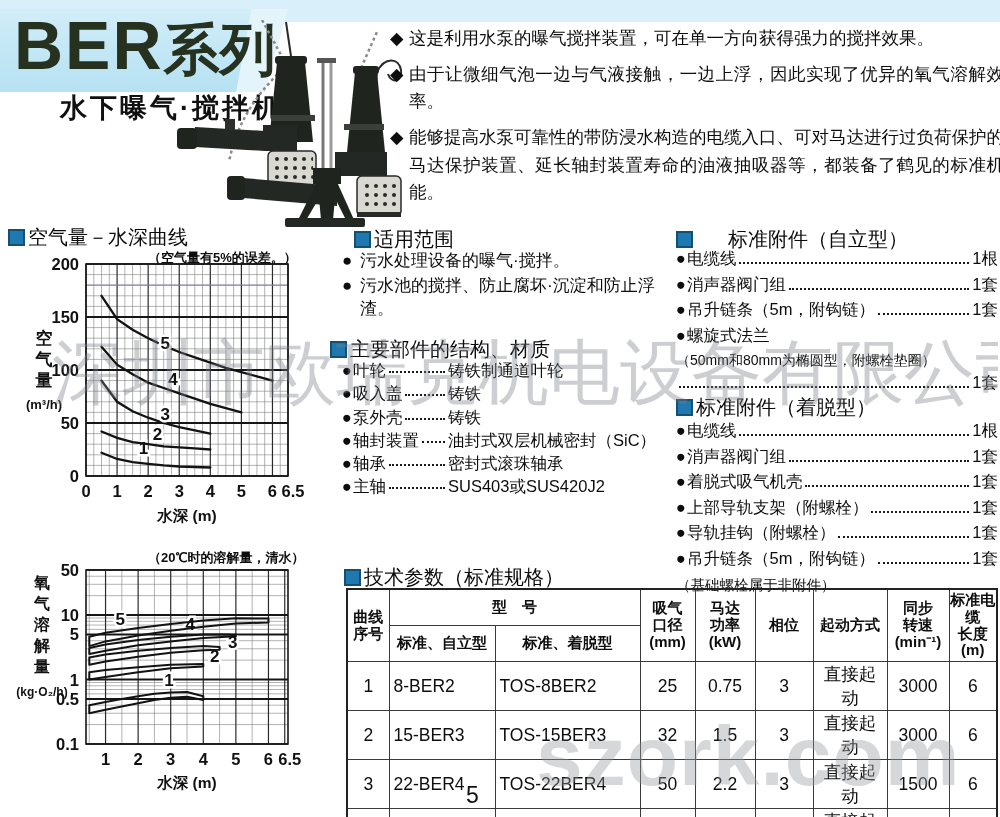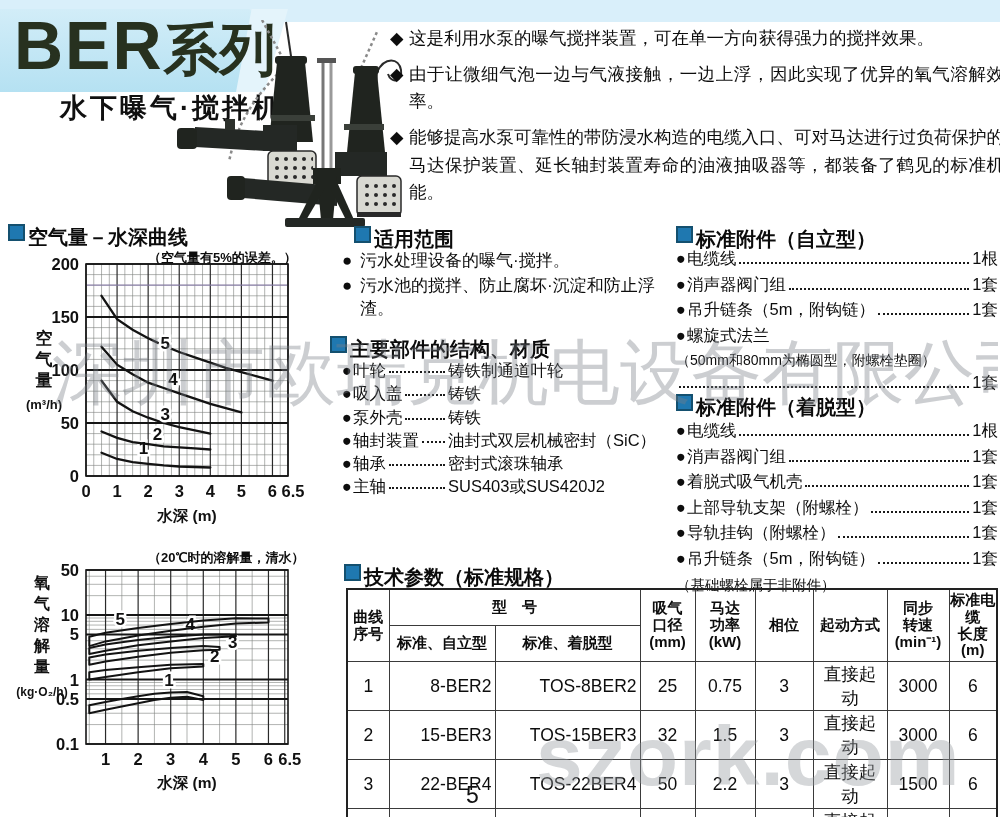--- a/index.html
+++ b/index.html
@@ -15,21 +15,21 @@
           clip-path:polygon(30% 0,100% 0,55% 100%,0 100%);}
   #banner-text{left:14px;top:6px;font-weight:bold;color:var(--titlegreen,#27311f);white-space:nowrap;}
   #banner-text .lat{font-size:68px;letter-spacing:2px;}
   #banner-text .cjk{font-size:56px;}
   #subtitle{left:60px;top:90px;font-size:27px;font-weight:bold;letter-spacing:3px;color:#101010;}
   
   #features{left:390px;top:25px;width:614px;}
   .feature{position:relative;padding-left:19px;font-size:17.5px;line-height:1.58;margin-bottom:8px;text-align:justify;}
   .feature .dia{position:absolute;left:0;top:0;}
   
-  .sec-h{position:absolute;display:flex;align-items:flex-start;font-size:20px;font-weight:bold;white-space:nowrap;color:#0b0b0b;}
+  .sec-h{position:absolute;display:flex;align-items:center;font-size:20px;font-weight:normal;white-space:nowrap;color:#0b0b0b;}
   .sq{width:17px;height:17px;background:var(--sq,#1f78b0);border:2px solid #14506f;box-sizing:border-box;margin-right:3px;flex:none;}
   .chart-note{position:absolute;font-size:13px;font-weight:bold;white-space:nowrap;}
   
   #app-list{left:342px;top:250px;width:324px;font-size:17px;line-height:1.32;}
   .b-item{position:relative;padding-left:18px;margin-bottom:3px;}
   .b-item .dot{position:absolute;left:0;}
   #mat-list{left:342px;top:360px;width:332px;font-size:16.5px;}
   .mat-row{display:flex;align-items:baseline;height:23.3px;}
   .mat-row .dot{margin-right:1px;flex:none;}
   .mat-left{display:flex;align-items:flex-start;width:95px;flex:none;}
@@ -42,21 +42,21 @@
   .acc-row{display:flex;align-items:baseline;height:25.5px;}
   .acc-row .dot{margin-right:1px;flex:none;}
   .acc-note{font-size:14px;height:22px;line-height:20px;white-space:nowrap;}
   .acc-foot{font-size:14.5px;margin-top:3px;}
   
   #spec-wrap{left:346px;top:588px;}
   table{border-collapse:collapse;border:2px solid #222;table-layout:fixed;}
   th,td{border:1px solid #3a3a3a;text-align:center;font-weight:normal;overflow:hidden;}
   th{font-size:15px;line-height:1.12;padding:2px 0;font-weight:bold;}
   td{font-size:17.5px;height:27px;padding:0 3px;}
-  td.lft{text-align:right;padding-left:16px;}
+  td.lft{text-align:left;padding-left:4px;}
   
   #page-num{left:466px;top:782px;font-size:23px;color:#111;}
   #wm-center{left:52px;top:326px;width:946px;font-size:71px;color:rgba(120,126,134,0.38);
              white-space:nowrap;overflow:hidden;pointer-events:none;z-index:5;}
   #wm-bottom{left:536px;top:708px;font-size:84px;font-weight:bold;letter-spacing:1px;
              color:rgba(150,155,160,0.40);pointer-events:none;z-index:5;}
   svg text{font-family:"Liberation Sans",sans-serif;}
 </style>
 </head>
 <body>
@@ -339,21 +339,21 @@
       <div class="mat-row">
         <span class="dot">●</span>
         <div class="mat-left">
           <span>主轴</span>
           <div class="leader"></div>
         </div>
         <span class="mat-val">SUS403或SUS420J2</span>
       </div>
     </div>
 
-  <div class="sec-h" style="left:676px;top:226px;">
+  <div class="sec-h" style="left:676px;top:226px;gap:32px;">
     <span class="sq"></span>
     <span>标准附件（自立型）</span>
   </div>
   <div class="acc" id="acc1">
       <div class="acc-row">
         <span class="dot">●</span>
         <span>电缆线</span>
         <div class="leader"></div>
         <span>1根</span>
       </div>

